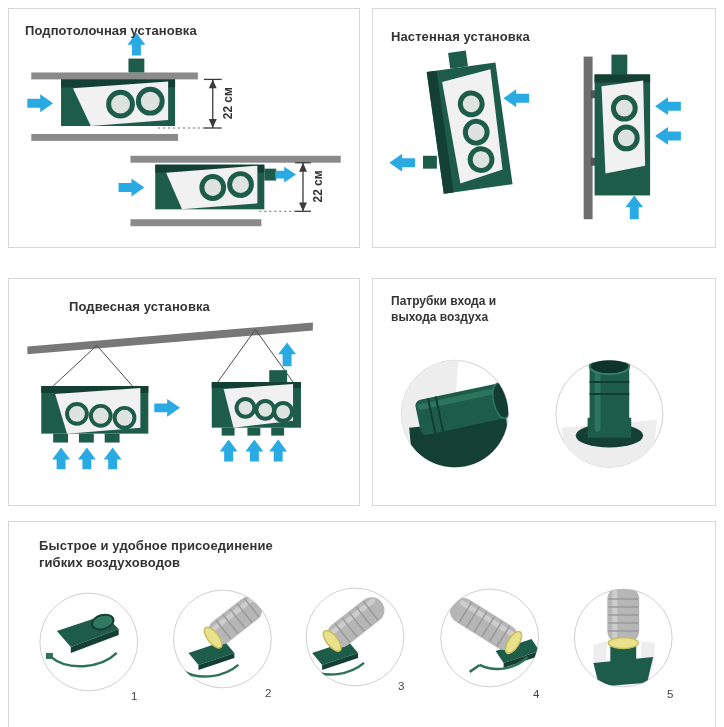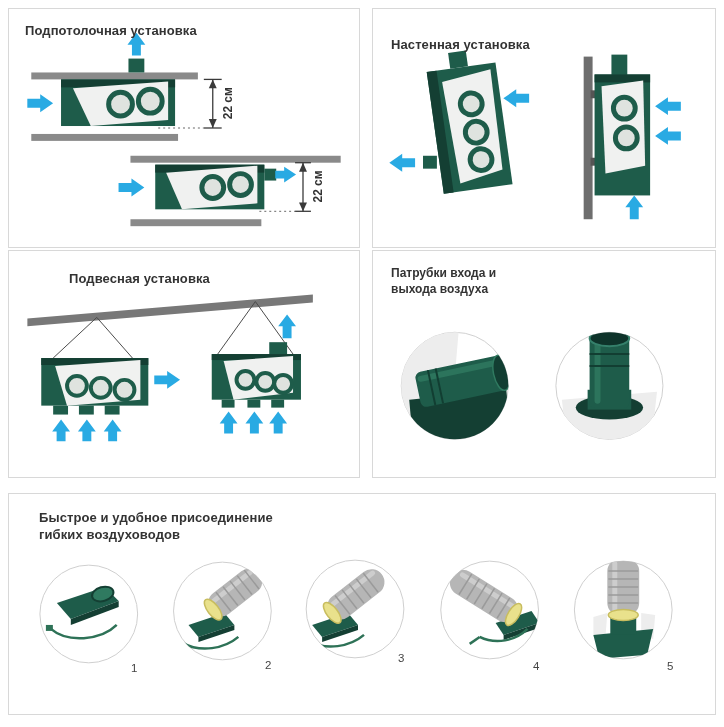--- a/index.html
+++ b/index.html
@@ -3,34 +3,34 @@
 <meta charset="utf-8">
 <style>
   * { margin:0; padding:0; box-sizing:border-box; }
   html,body { background:#ffffff; }
   body {
     width:724px; height:727px; position:relative;
     font-family:"Liberation Sans", sans-serif; color:#3a3a3a;
   }
   .page { position:absolute; inset:0; padding:8px; }
   .row { display:flex; gap:12px; }
-  .row1 { margin-bottom:2px;align-items:flex-end; }
+  .row1 { margin-bottom:30px;align-items:flex-end; }
   .row2 { margin-bottom:15px; }
   .panel { position:relative; border:1px solid #d8d8d8; background:#fff; overflow:hidden; }
   .p1 { width:352px; height:240px; }
   .p2 { width:344px; height:240px; }
   .p3 { width:352px; height:228px; }
   .p4 { width:344px; height:228px; }
   .p5 { width:708px; height:222px; }
   .panel-title {
     position:absolute; z-index:2; font-size:13px; font-weight:bold; color:#333;
     line-height:1.3; letter-spacing:.1px;
   }
   .t1 { left:16px; top:14px; }
-  .t2 { left:18px; top:28px; }
+  .t2 { left:18px; top:20px; }
   .t3 { left:16px; top:20px;padding-left:44px; }
   .t5 { left:30px; top:16px; white-space:pre-line; }
   .mini-title {
     position:absolute; z-index:2; font-size:12px; font-weight:bold; color:#333; line-height:1.35;
   }
   .mt1 { left:18px; top:14px; width:132px; }
   .mt2 { left:172px; top:14px; width:158px; }
   .panel-art { position:absolute; inset:0; width:100%; height:100%; z-index:1; display:block; }
   .step-num { position:absolute; z-index:2; font-size:11.5px; color:#444; }
 

